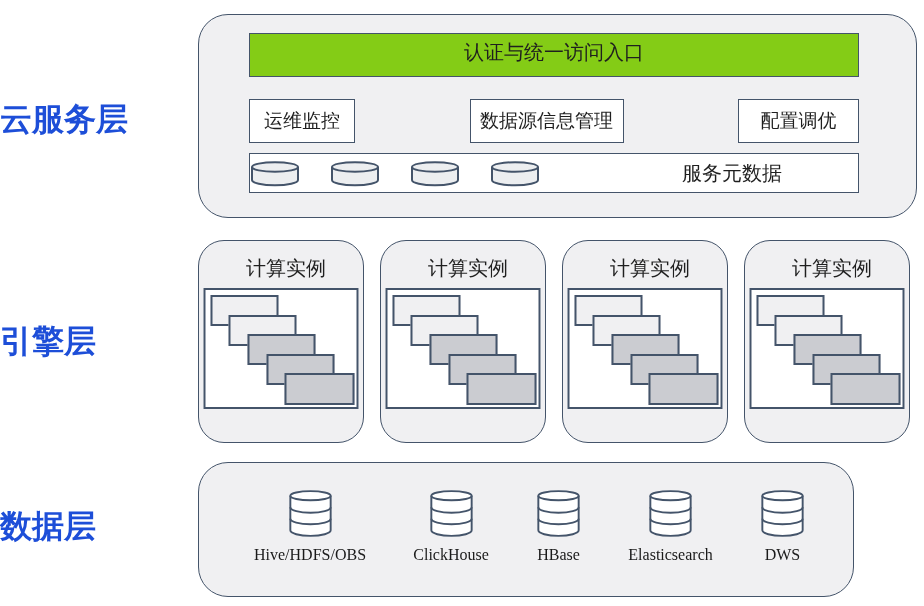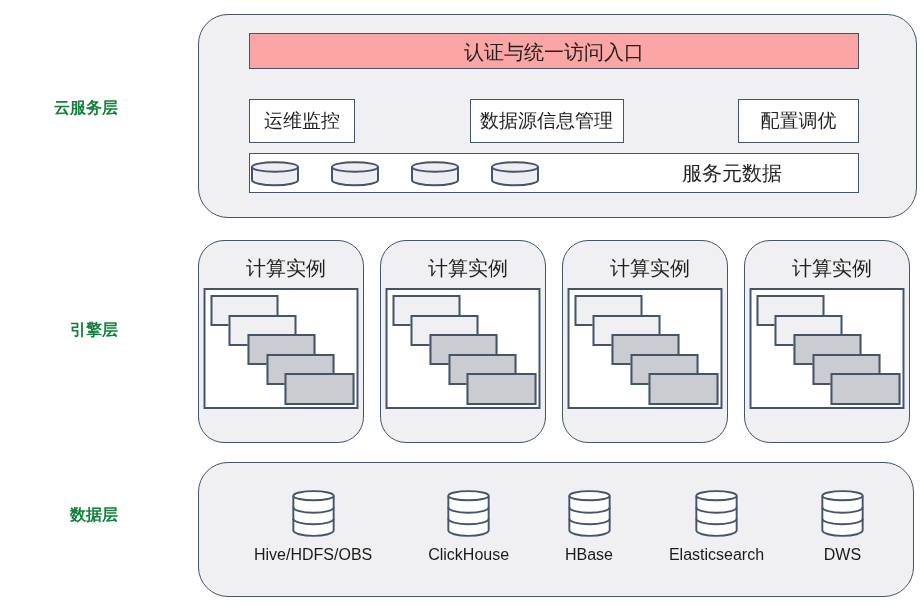--- a/index.html
+++ b/index.html
@@ -12,47 +12,47 @@
     font-family: "Liberation Sans", sans-serif;
     color: #1f1f1f;
     overflow: hidden;
   }
 
   
   .layer-label {
     position: absolute;
     left: 0;
     width: 118px;
-    text-align: right;
+    text-align: left;
     font-weight: bold;
-    font-size: 16px;
-    color: #15803d;
+    font-size: 32px;
+    color: #1d4ed8;
     font-family: "Liberation Sans", sans-serif;
     white-space: nowrap;
   }
   #label-cloud  { top: 98px;  }
   #label-engine { top: 320px; }
   #label-data   { top: 505px; }
 
   
   .panel {
     position: absolute;
     background: #f0f0f2;
     border: 1.5px solid #44546a;
     border-radius: 30px;
   }
   #cloud-panel { left: 198px; top: 14px;  width: 719px; height: 204px; }
-  #data-panel  { left: 198px; top: 462px; width: 716px; height: 135px; }
+  #data-panel  { left: 198px; top: 462px; width: 656px; height: 135px; font-family: Liberation Serif, serif; }
 
   
   .auth-bar {
     position: absolute;
     left: 50px; top: 18px;
-    width: 610px; height: 36px;
-    background: #fca5a5;
+    width: 610px; height: 44px;
+    background: #84cc16;
     border: 1.5px solid #44546a;
     text-align: center;
     line-height: 37px;
     font-size: 20px;
     font-family: "DejaVu Serif", serif;
   }
   .mgmt-row {
     position: absolute;
     left: 50px; top: 74px;
     width: 610px; height: 44px;

